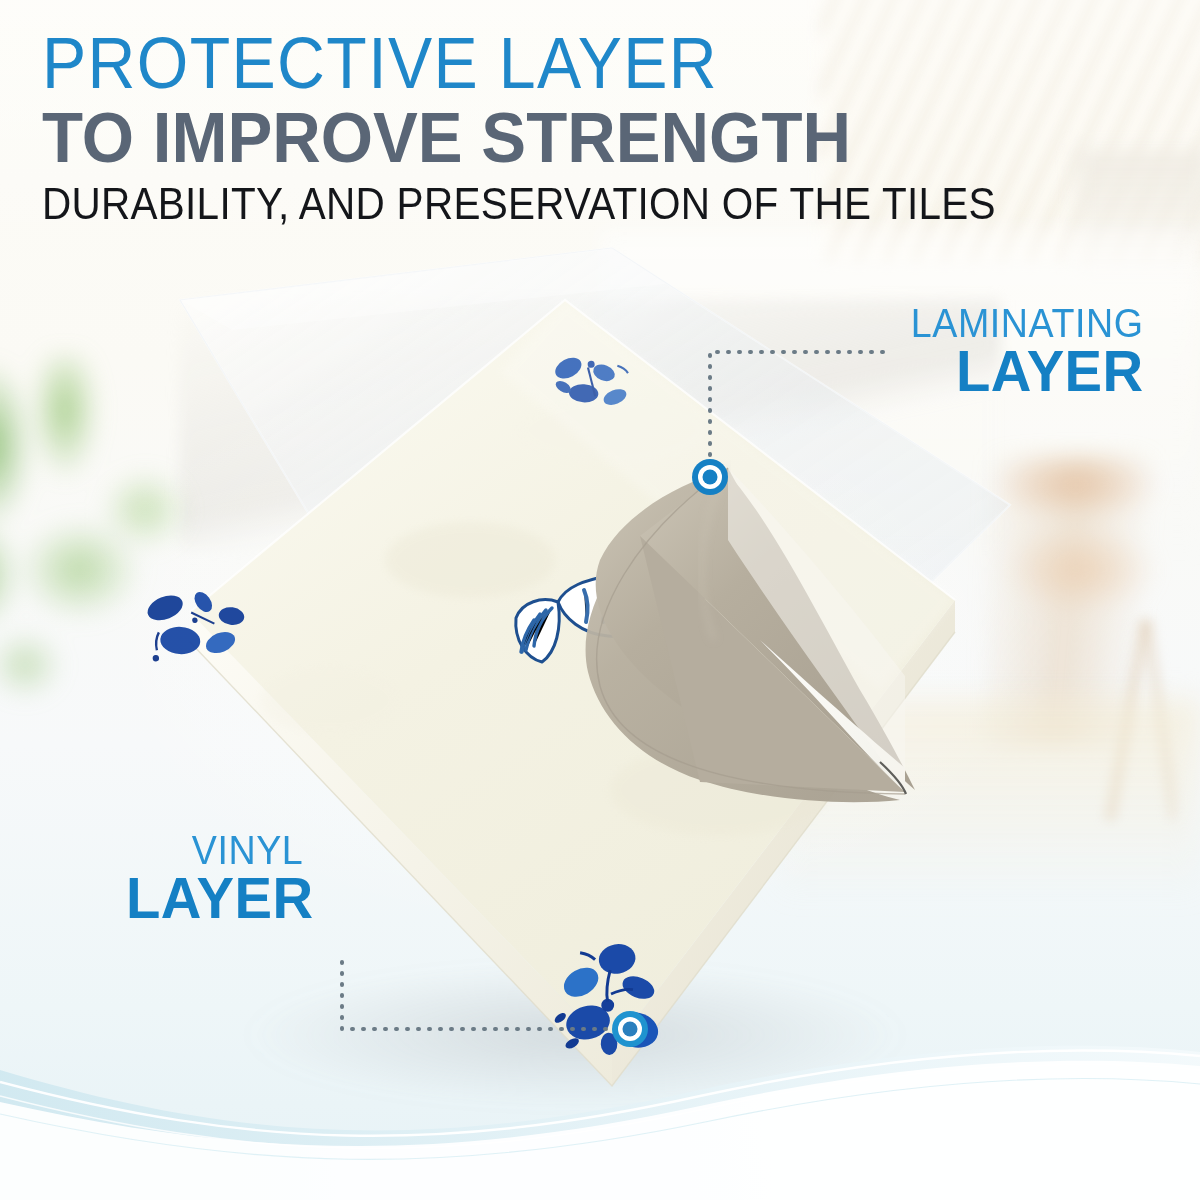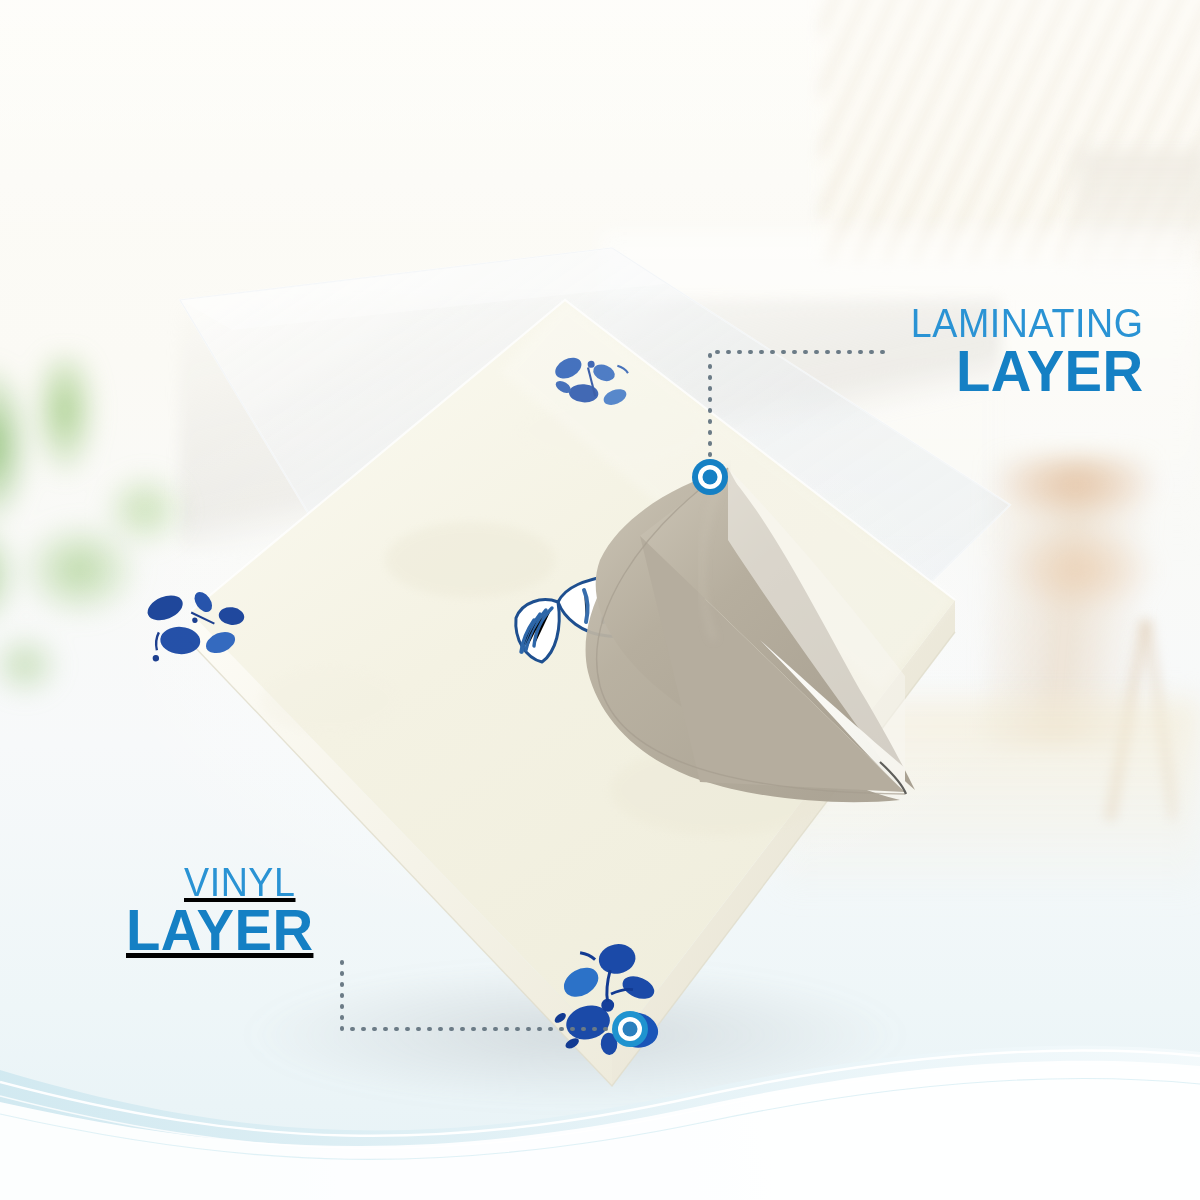--- a/index.html
+++ b/index.html
@@ -129,21 +129,21 @@
   }
   .co-bold {
     font-size: 58px; line-height: 56px; letter-spacing: .4px;
     color: #1580c4; font-weight: 700;
     transform: scaleX(.97);
     white-space: nowrap;
   }
   #co-lam { right: 56px; top: 303px; text-align: right; }
   #co-lam .co-thin { transform-origin: right center; }
   #co-lam .co-bold { transform-origin: right center; }
-  #co-vinyl { left: 126px; top: 862px; text-align: left; text-decoration: underline; }
+  #co-vinyl { left: 126px; top: 830px; text-align: center; }
   #co-vinyl .co-thin { transform-origin: left center; margin-left: 58px; }
   #co-vinyl .co-bold { transform-origin: left center; }
 
   .leader { position: absolute; left:0; top:0; width:1200px; height:1200px; pointer-events:none; }
 
   
   .wave { position: absolute; left: 0; bottom: 0; width: 1200px; height: 170px; }
 </style>
 </head>
 <body>
@@ -337,20 +337,25 @@
       <circle cx="710" cy="477" r="7.5" fill="#1580c4"></circle>
     </g>
 
     <g>
       <circle cx="630" cy="1029" r="18" fill="#1f93cf"></circle>
       <circle cx="630" cy="1029" r="12" fill="#ffffff"></circle>
       <circle cx="630" cy="1029" r="7.5" fill="#2a7fbe"></circle>
     </g>
   </svg>
 
+  <div class="headline">
+    <div class="hl-1">PROTECTIVE LAYER</div>
+    <div class="hl-2">TO IMPROVE STRENGTH</div>
+    <div class="hl-3">DURABILITY, AND PRESERVATION OF THE TILES</div>
+  </div>
 
   <div class="callout" id="co-lam">
     <div class="co-thin">LAMINATING</div>
     <div class="co-bold">LAYER</div>
   </div>
 
   <div class="callout" id="co-vinyl">
     <div class="co-thin">VINYL</div>
     <div class="co-bold">LAYER</div>
   </div>

